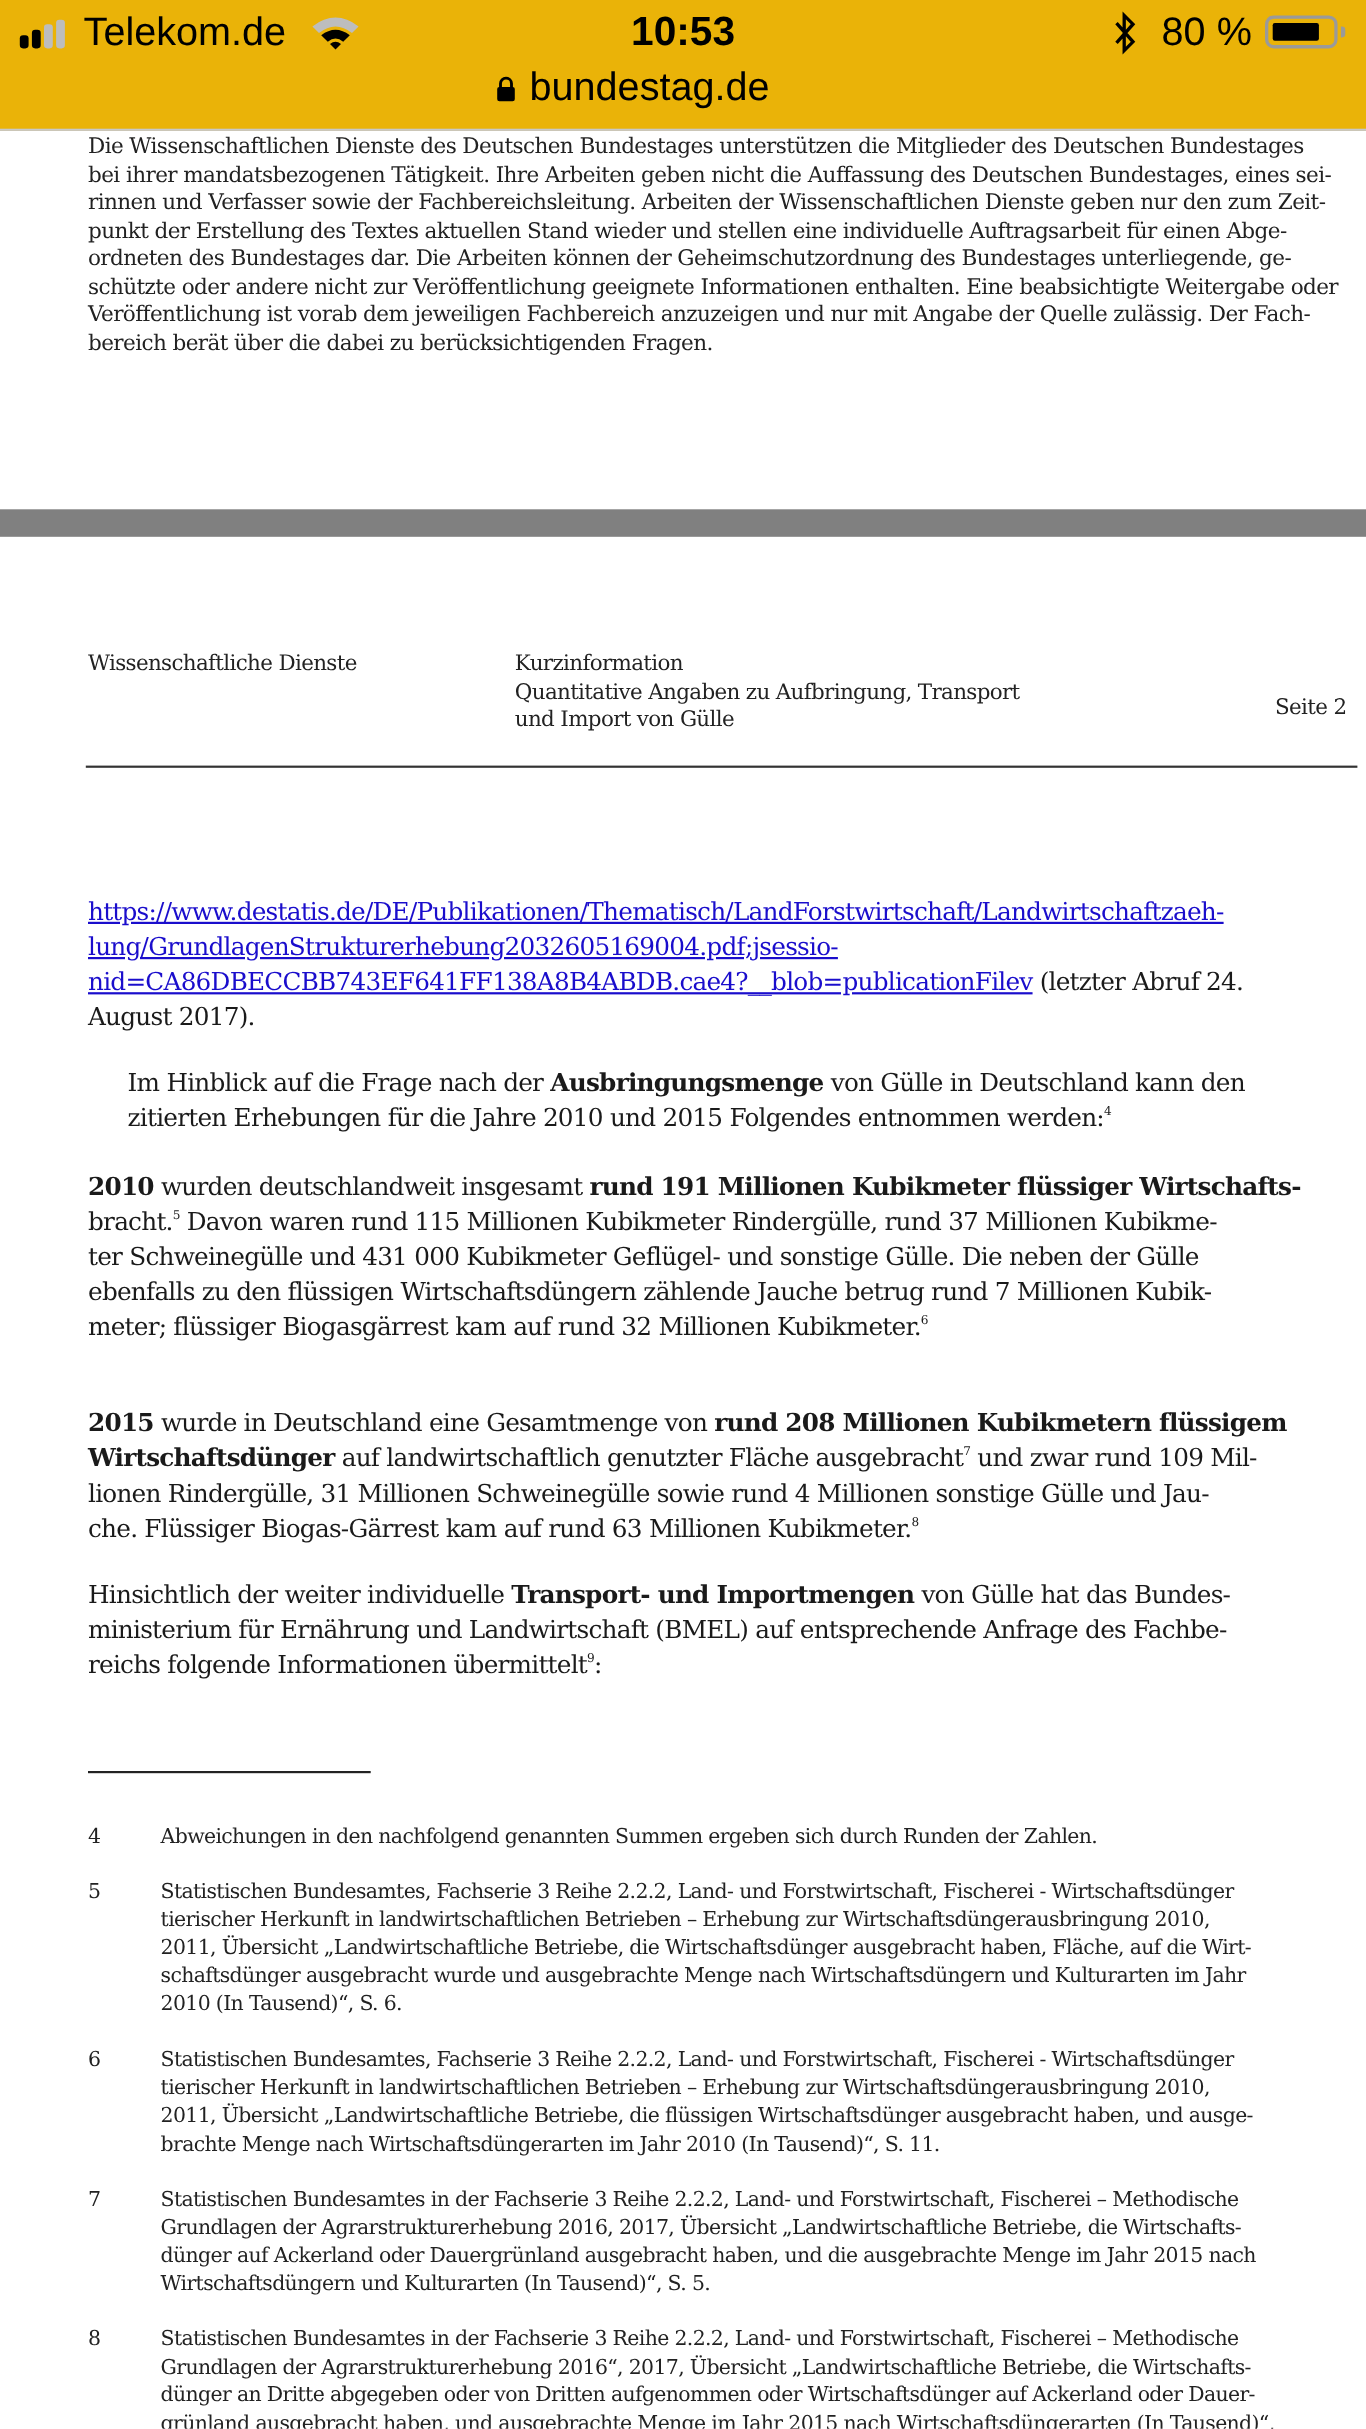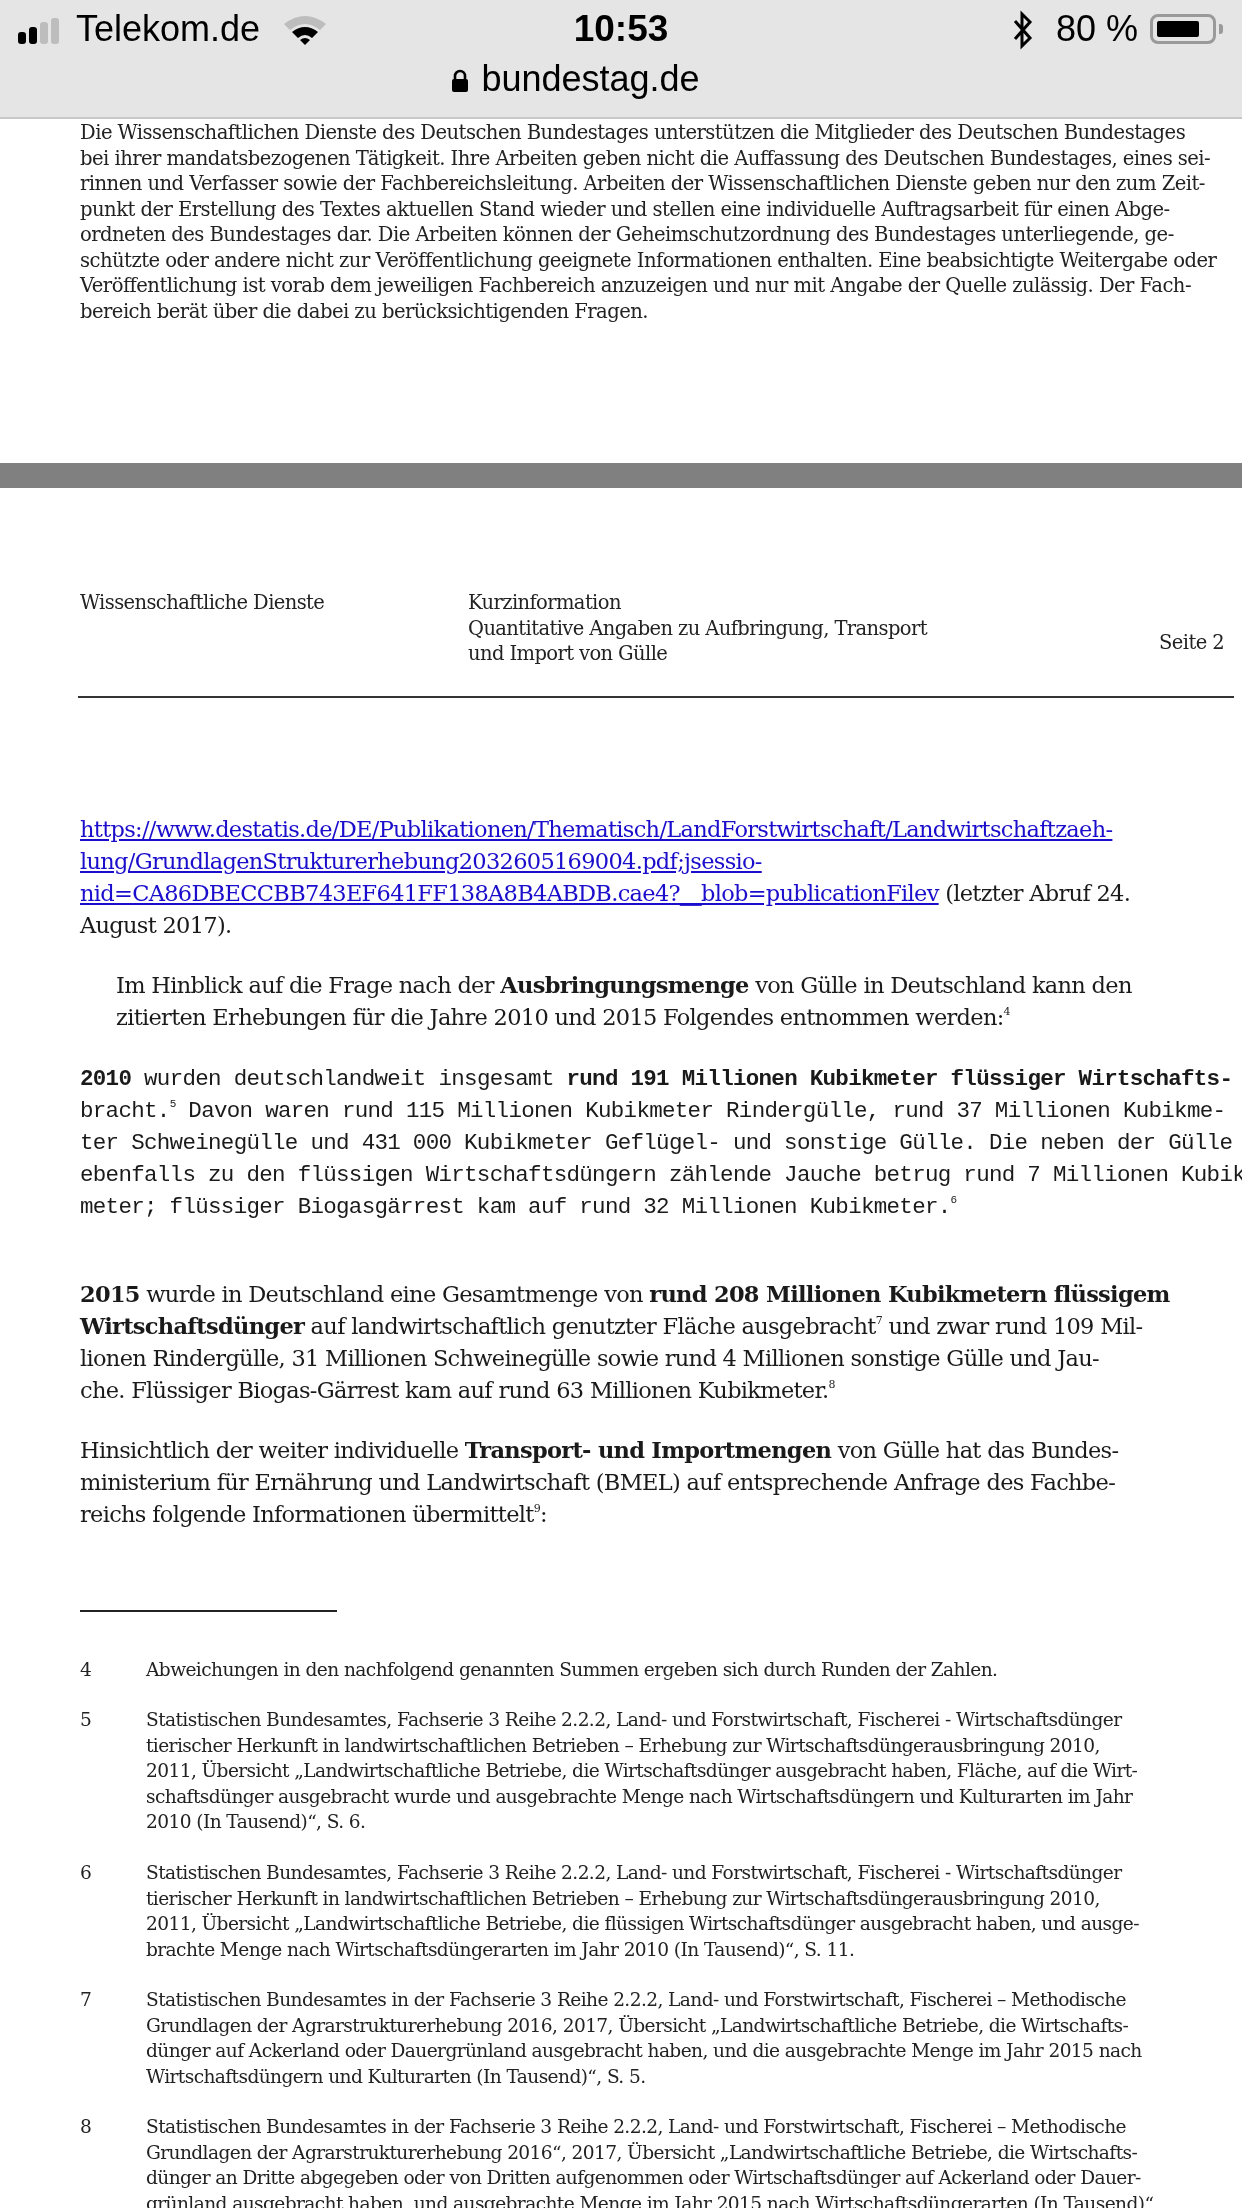--- a/index.html
+++ b/index.html
@@ -5,21 +5,21 @@
     html, body { margin: 0; padding: 0; }
     body {
       width: 1242px; height: 2208px; overflow: hidden;
       background: #ffffff; position: relative;
       font-family: "DejaVu Serif", "Liberation Serif", serif;
       color: #111;
     }
     
     .chrome {
       position: absolute; left: 0; top: 0; width: 1242px; height: 117px;
-      background: #e5e5e5; border-bottom: 2px solid #c8c8c8;
+      background: #eab308; border-bottom: 2px solid #c8c8c8;
       font-family: "Liberation Sans", "DejaVu Sans", sans-serif;
     }
     .status-row { position: absolute; left: 0; top: 0; width: 1242px; height: 60px; }
     .signal { position: absolute; left: 18px; top: 18px; width: 46px; height: 26px; }
     .signal span { position: absolute; bottom: 0; width: 8px; border-radius: 3px; }
     .carrier { position: absolute; left: 76px; top: 8px; font-size: 36px; color: #000; }
     .wifi { position: absolute; left: 282px; top: 14px; width: 46px; height: 32px; }
     .clock { position: absolute; left: 0; width: 1242px; top: 8px; text-align: center; font-size: 37px; font-weight: bold; color: #000; }
     .bt { position: absolute; left: 1010px; top: 10px; width: 26px; height: 40px; }
     .battery-text { position: absolute; left: 1056px; top: 8px; font-size: 36px; color: #000; }
@@ -96,21 +96,21 @@
     <div class="ln"><span class="link">lung/GrundlagenStrukturerhebung2032605169004.pdf;jsessio-</span></div>
     <div class="ln"><span class="link">nid=CA86DBECCBB743EF641FF138A8B4ABDB.cae4?__blob=publicationFilev</span><span> (letzter Abruf 24.</span></div>
     <div class="ln">August 2017).</div>
   </div>
 
   <div class="body-text serif" style="top:969px;margin-left:36px;">
     <div class="ln"><span>Im Hinblick auf die Frage nach der </span><span class="b">Ausbringungsmenge</span><span> von Gülle in Deutschland kann den</span></div>
     <div class="ln"><span>zitierten Erhebungen für die Jahre 2010 und 2015 Folgendes entnommen werden:</span><sup>4</sup></div>
   </div>
 
-  <div class="body-text serif" style="top:1063px;font-family:Liberation Mono, monospace;">
+  <div class="body-text serif" style="top:1063px;">
     <div class="ln"><span class="b">2010</span><span> wurden deutschlandweit insgesamt </span><span class="b">rund 191 Millionen Kubikmeter flüssiger Wirtschafts-</span></div>
     <div class="ln"><span>bracht.</span><sup>5</sup><span> Davon waren rund 115 Millionen Kubikmeter Rindergülle, rund 37 Millionen Kubikme-</span></div>
     <div class="ln">ter Schweinegülle und 431 000 Kubikmeter Geflügel- und sonstige Gülle. Die neben der Gülle</div>
     <div class="ln">ebenfalls zu den flüssigen Wirtschaftsdüngern zählende Jauche betrug rund 7 Millionen Kubik-</div>
     <div class="ln"><span>meter; flüssiger Biogasgärrest kam auf rund 32 Millionen Kubikmeter.</span><sup>6</sup></div>
   </div>
 
   <div class="body-text serif" style="top:1278px;">
     <div class="ln"><span class="b">2015</span><span> wurde in Deutschland eine Gesamtmenge von </span><span class="b">rund 208 Millionen Kubikmetern flüssigem</span></div>
     <div class="ln"><span class="b">Wirtschaftsdünger</span><span> auf landwirtschaftlich genutzter Fläche ausgebracht</span><sup>7</sup><span> und zwar rund 109 Mil-</span></div>

